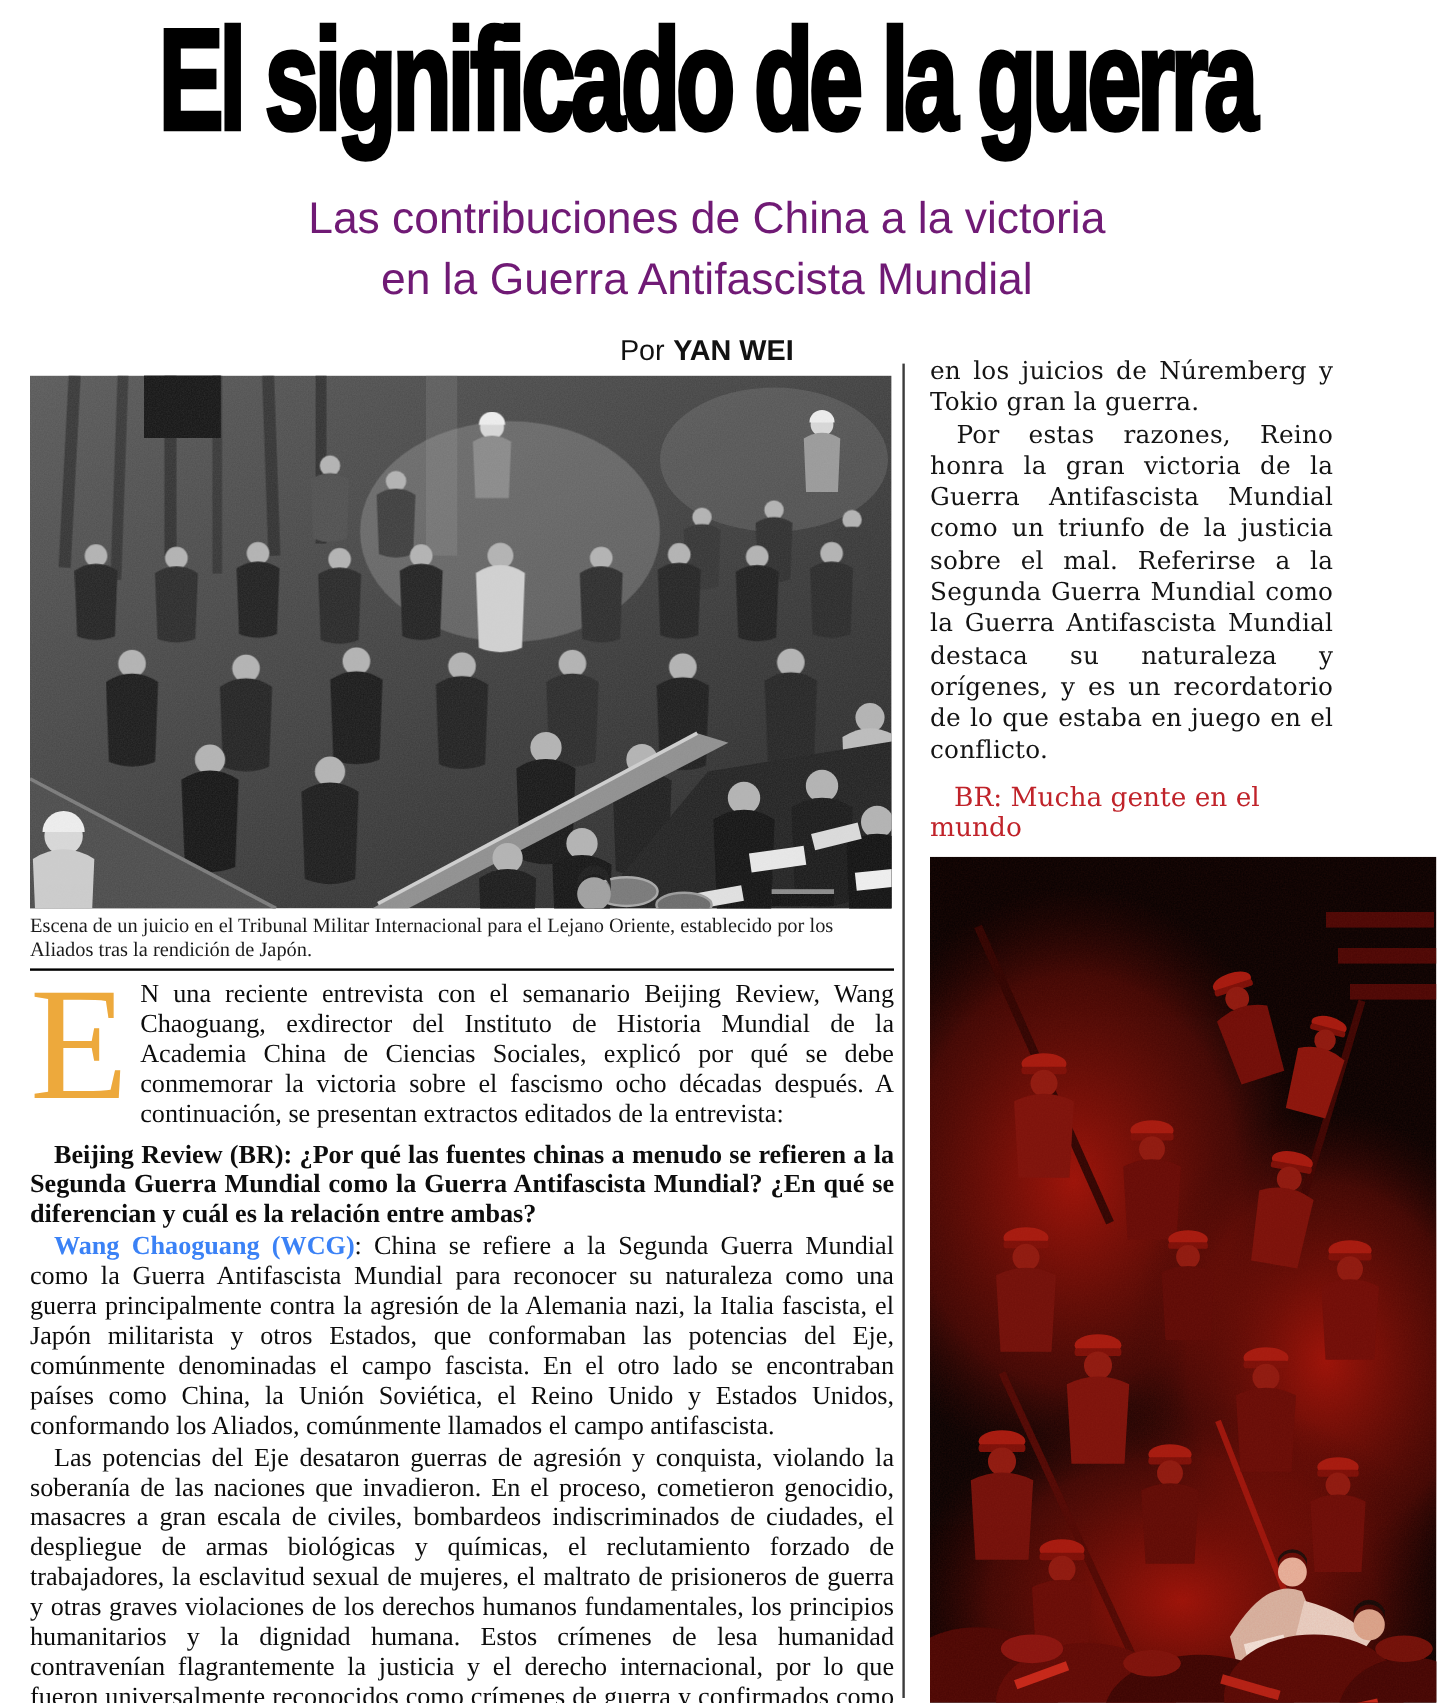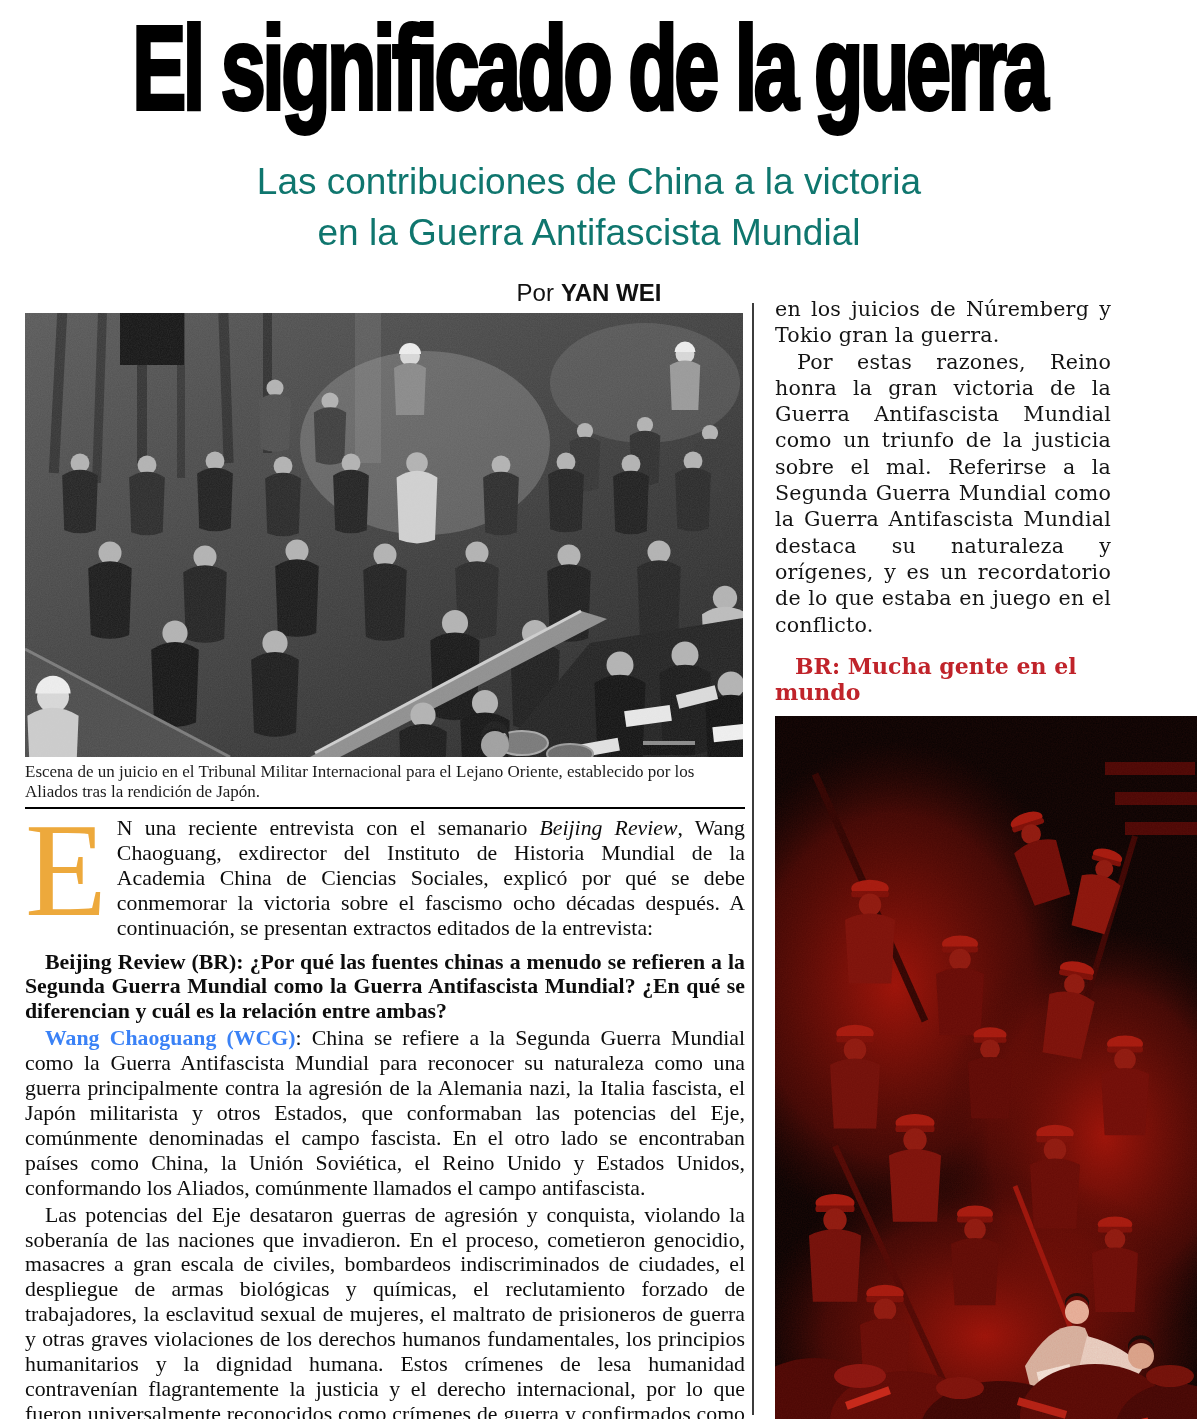--- a/index.html
+++ b/index.html
@@ -6,50 +6,50 @@
   .page{position:relative;width:1200px;height:1419px;background:#ffffff;overflow:hidden;
         font-family:"Liberation Serif",serif;color:#111;}
 
   
   .header{position:absolute;top:0;left:14px;width:1150px;text-align:center;}
   .headline{margin:0;height:138px;font-family:"Liberation Sans",sans-serif;
             font-weight:bold;font-size:92px;line-height:104px;letter-spacing:-4px;
             color:#000;-webkit-text-stroke:3px #000;white-space:nowrap;}
   .headline span{display:inline-block;transform:scale(0.88,1.30);transform-origin:center top;}
   .subtitle{margin-top:18px;font-family:"Liberation Sans",sans-serif;font-size:37px;
-            line-height:51px;color:#0f766e;}
+            line-height:51px;color:#701a75;}
   .byline{margin-top:21px;font-family:"Liberation Sans",sans-serif;font-size:24px;color:#111;}
   .byline .prefix{font-weight:normal;margin-right:7px;}
   .byline .author{font-weight:bold;}
 
   
   .divider{position:absolute;left:752px;top:303px;width:2px;height:1112px;background:#3c3c3c;}
 
   
   .left-col{position:absolute;left:25px;top:313px;width:720px;}
   .photo-frame{margin:0;padding:0;line-height:0;}
   .caption{margin-top:5px;font-size:17px;line-height:20px;color:#1c1c1c;text-align:left;}
   .rule{border:none;border-top:2px solid #000;margin:5px 0 0 0;}
   .left-col p{margin:0;font-size:21.8px;line-height:24.9px;text-align:justify;color:#0d0d0d;}
   .lead{margin-top:7px !important;}
   .dropcap{float:left;font-size:134px;line-height:99px;color:#eda93c;
            margin:5px 10px 0 0;font-family:"Liberation Serif",serif;}
   .q{margin-top:9px !important;font-weight:bold;color:#c0232a;text-indent:20px;}
   .ans{margin-top:2px !important;text-indent:20px;}
   .speaker{font-weight:bold;color:#3b82f6;}
   .para{margin-top:2px !important;text-indent:20px;}
-  .italic{font-style:italic;}
+  .italic{}
 
   
   .right-col{position:absolute;left:775px;top:296px;width:424px;}
   .rc-text{width:336px;font-family:"DejaVu Serif",serif;font-size:20.6px;line-height:26.3px;
            text-align:justify;color:#141414;letter-spacing:0.2px;}
   .rc-text p{margin:0;}
   .rc-indent{text-indent:22px;}
-  .br-heading{width:336px;margin:15px 0 0 0;font-family:"DejaVu Serif",serif;font-weight:bold;
+  .br-heading{width:336px;margin:15px 0 0 0;font-family:"DejaVu Serif",serif;font-weight:normal;
               font-size:22px;color:#c0232a;text-indent:20px;}
   .opera-frame{margin:11px 0 0 0;padding:0;line-height:0;}
 </style>
 </head>
 <body>
 
 <div class="page">
 
   <div class="header">
     <h1 class="headline"><span>El significado de la guerra</span></h1>

